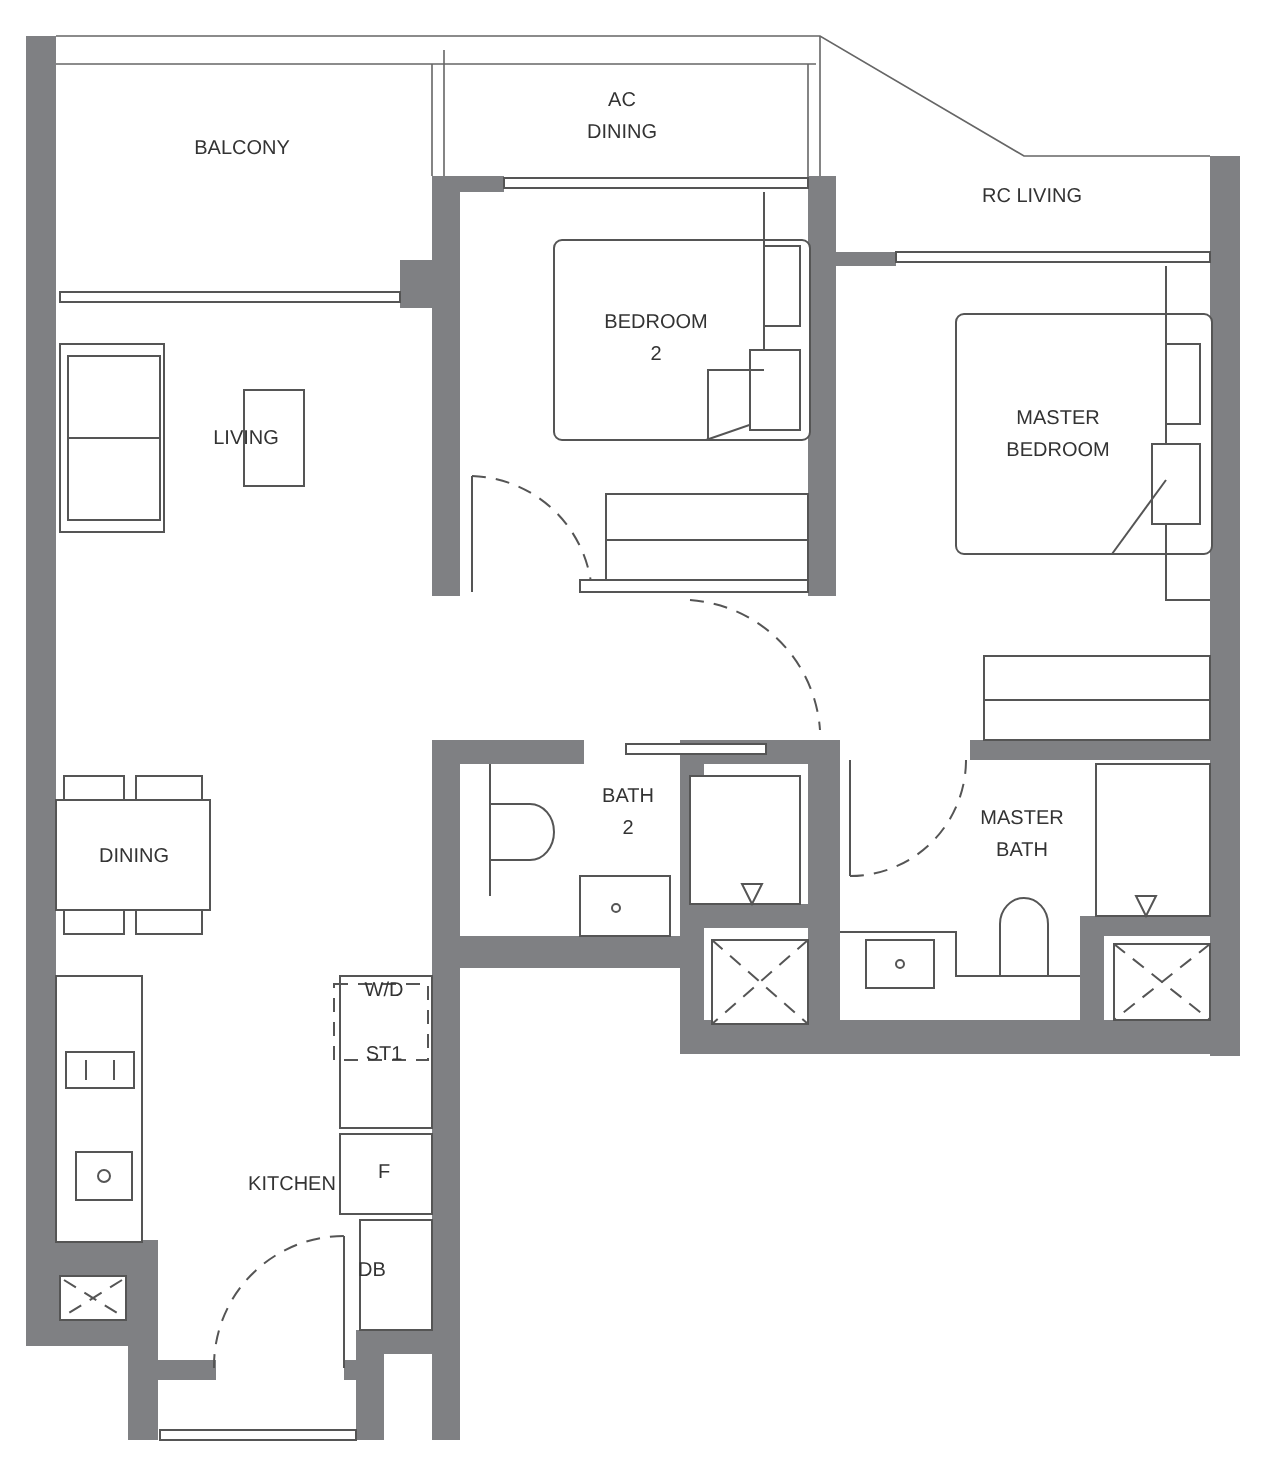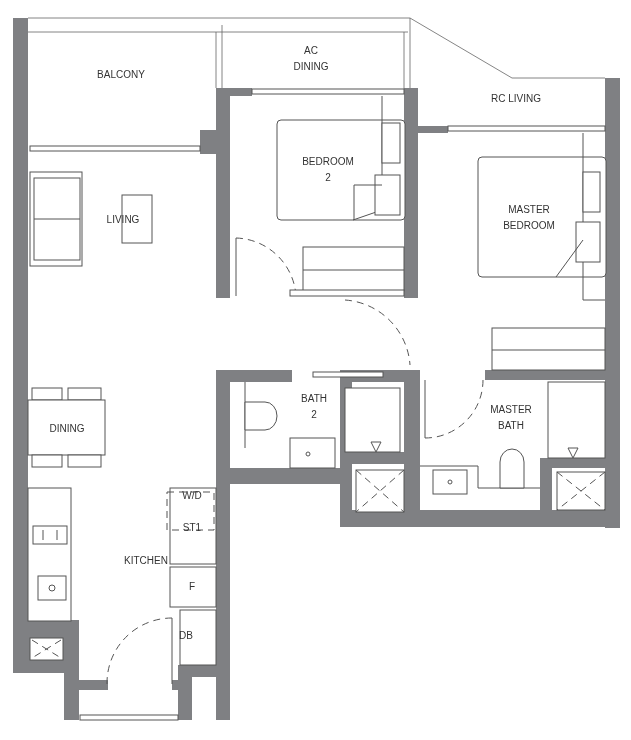--- a/index.html
+++ b/index.html
@@ -179,18 +179,18 @@
 </div>
 <div class="label" style="left:314px;top:391px;">
   <div>BATH</div>
   <div>2</div>
 </div>
 <div class="label" style="left:511px;top:402px;">
   <div>MASTER</div>
   <div>BATH</div>
 </div>
 <div class="label" style="left:67px;top:421px;">DINING</div>
-<div class="label" style="left:122px;top:553px;padding-left:48px;">KITCHEN</div>
+<div class="label" style="left:122px;top:585px;padding-left:48px;">KITCHEN</div>
 
 <div class="label" style="left:192px;top:488px;">W/D</div>
 <div class="label" style="left:192px;top:520px;">ST1</div>
 <div class="label" style="left:192px;top:579px;">F</div>
 <div class="label" style="left:186px;top:628px;">DB</div>
 
 </body></html>

